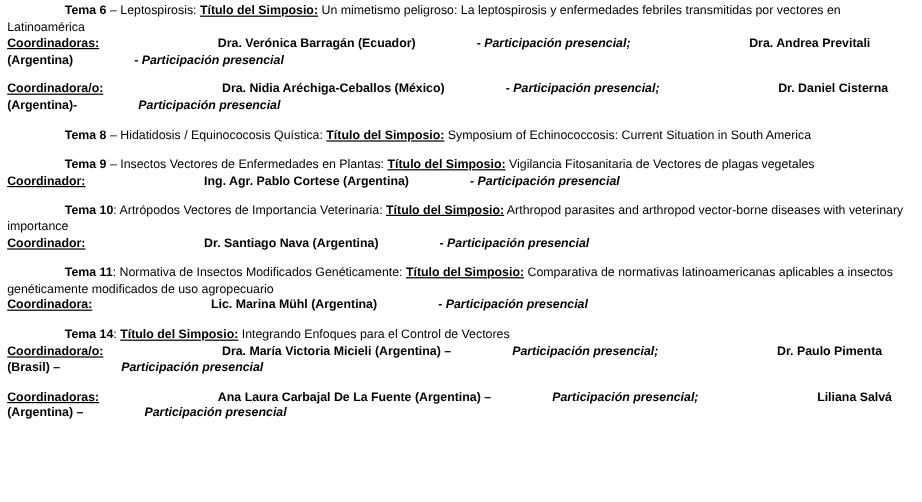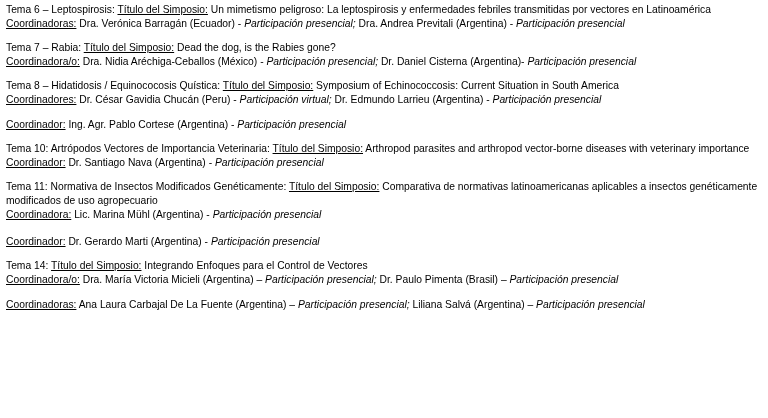--- a/index.html
+++ b/index.html
@@ -25,61 +25,59 @@
   .line {
     font-size: 10.3px;
     line-height: 13.6px;
     margin: 0;
     padding: 0;
     white-space: normal;
   }
   .line.spaced {
     margin-top: 13.6px;
   }
-  .b { font-weight: normal; }
-  .bi { font-weight: normal; font-style: italic; }
-  .bu { font-weight: normal; text-decoration: underline; }
+  .b { font-weight: bold; margin-left: 48px; }
+  .bi { font-weight: bold; font-style: italic; }
+  .bu { font-weight: bold; text-decoration: underline; }
   .n { font-weight: normal; font-style: normal; text-decoration: none; }
 </style>
 </head>
 <body>
 
 <div id="doc">
 
   <div class="block">
     <p class="line"><span class="b">Tema 6</span><span class="n"> </span><span class="n">–</span><span class="n"> </span><span class="n">Leptospirosis:</span><span class="n"> </span><span class="bu">Título del Simposio:</span><span class="n"> </span><span class="n">Un mimetismo peligroso: La leptospirosis y enfermedades febriles transmitidas por vectores en Latinoamérica</span></p>
     <p class="line"><span class="bu">Coordinadoras:</span><span class="b"> </span><span class="b">Dra. Verónica Barragán (Ecuador)</span><span class="b"> - </span><span class="bi">Participación presencial;</span><span class="b"> </span><span class="b">Dra. Andrea Previtali (Argentina)</span><span class="b"> - </span><span class="bi">Participación presencial</span></p>
   </div>
 
   <div class="block">
-    <p class="line"><span class="b">Tema 7</span><span class="n"> </span><span class="n">–</span><span class="n"> </span><span class="n">Rabia:</span><span class="n"> </span><span class="bu">Título del Simposio:</span><span class="n"> </span><span class="n">Dead the dog, is the Rabies gone?</span></p>
     <p class="line"><span class="bu">Coordinadora/o:</span><span class="b"> </span><span class="b">Dra. Nidia Aréchiga-Ceballos (México)</span><span class="b"> - </span><span class="bi">Participación presencial;</span><span class="b"> </span><span class="b">Dr. Daniel Cisterna (Argentina)-</span><span class="b"> </span><span class="bi">Participación presencial</span></p>
   </div>
 
   <div class="block">
     <p class="line"><span class="b">Tema 8</span><span class="n"> </span><span class="n">–</span><span class="n"> </span><span class="n">Hidatidosis / Equinococosis Quística:</span><span class="n"> </span><span class="bu">Título del Simposio:</span><span class="n"> </span><span class="n">Symposium of Echinococcosis: Current Situation in South America</span></p>
-    <p class="line"><span class="bu">Coordinadores:</span><span class="b"> </span><span class="b">Dr. César Gavidia Chucán (Peru)</span><span class="b"> - </span><span class="bi">Participación virtual;</span><span class="b"> </span><span class="b">Dr. Edmundo Larrieu (Argentina)</span><span class="b"> - </span><span class="bi">Participación presencial</span></p>
   </div>
 
   <div class="block">
+    <p class="line"><span class="b">Tema 9</span><span class="n"> </span><span class="n">–</span><span class="n"> </span><span class="n">Insectos Vectores de Enfermedades en Plantas:</span><span class="n"> </span><span class="bu">Título del Simposio:</span><span class="n"> </span><span class="n">Vigilancia Fitosanitaria de Vectores de plagas vegetales</span></p>
     <p class="line"><span class="bu">Coordinador:</span><span class="b"> </span><span class="b">Ing. Agr. Pablo Cortese (Argentina)</span><span class="b"> - </span><span class="bi">Participación presencial</span></p>
   </div>
 
   <div class="block">
     <p class="line"><span class="b">Tema 10</span><span class="n">: </span><span class="n">Artrópodos Vectores de Importancia Veterinaria:</span><span class="n"> </span><span class="bu">Título del Simposio:</span><span class="n"> </span><span class="n">Arthropod parasites and arthropod vector-borne diseases with veterinary importance</span></p>
     <p class="line"><span class="bu">Coordinador:</span><span class="b"> </span><span class="b">Dr. Santiago Nava (Argentina)</span><span class="b"> - </span><span class="bi">Participación presencial</span></p>
   </div>
 
   <div class="block">
     <p class="line"><span class="b">Tema 11</span><span class="n">: </span><span class="n">Normativa de Insectos Modificados Genéticamente:</span><span class="n"> </span><span class="bu">Título del Simposio:</span><span class="n"> </span><span class="n">Comparativa de normativas latinoamericanas aplicables a insectos genéticamente modificados de uso agropecuario</span></p>
     <p class="line"><span class="bu">Coordinadora:</span><span class="b"> </span><span class="b">Lic. Marina Mühl (Argentina)</span><span class="b"> - </span><span class="bi">Participación presencial</span></p>
   </div>
 
   <div class="block">
-    <p class="line spaced"><span class="bu">Coordinador:</span><span class="b"> </span><span class="b">Dr. Gerardo Marti (Argentina)</span><span class="b"> - </span><span class="bi">Participación presencial</span></p>
   </div>
 
   <div class="block">
     <p class="line"><span class="b">Tema 14</span><span class="n">: </span><span class="bu">Título del Simposio:</span><span class="n"> </span><span class="n">Integrando Enfoques para el Control de Vectores</span></p>
     <p class="line"><span class="bu">Coordinadora/o:</span><span class="b"> </span><span class="b">Dra. María Victoria Micieli (Argentina) –</span><span class="b"> </span><span class="bi">Participación presencial;</span><span class="b"> </span><span class="b">Dr. Paulo Pimenta (Brasil) –</span><span class="b"> </span><span class="bi">Participación presencial</span></p>
   </div>
 
   <div class="block">
     <p class="line"><span class="bu">Coordinadoras:</span><span class="b"> </span><span class="b">Ana Laura Carbajal De La Fuente (Argentina) –</span><span class="b"> </span><span class="bi">Participación presencial;</span><span class="b"> </span><span class="b">Liliana Salvá (Argentina) –</span><span class="b"> </span><span class="bi">Participación presencial</span></p>
   </div>

